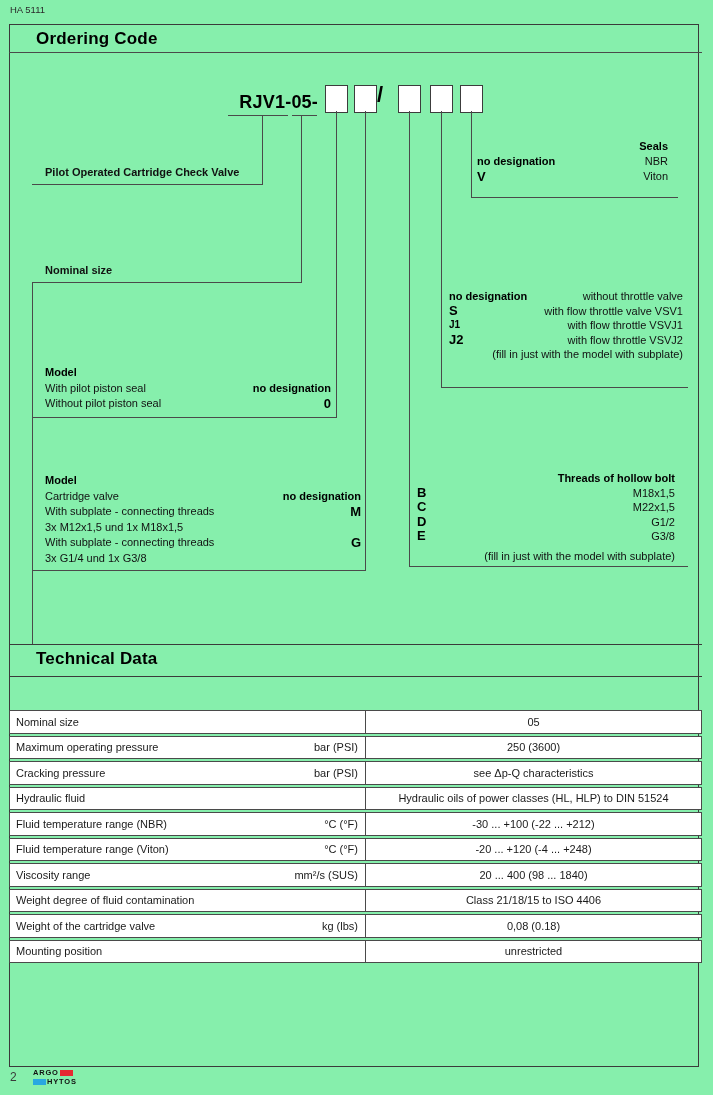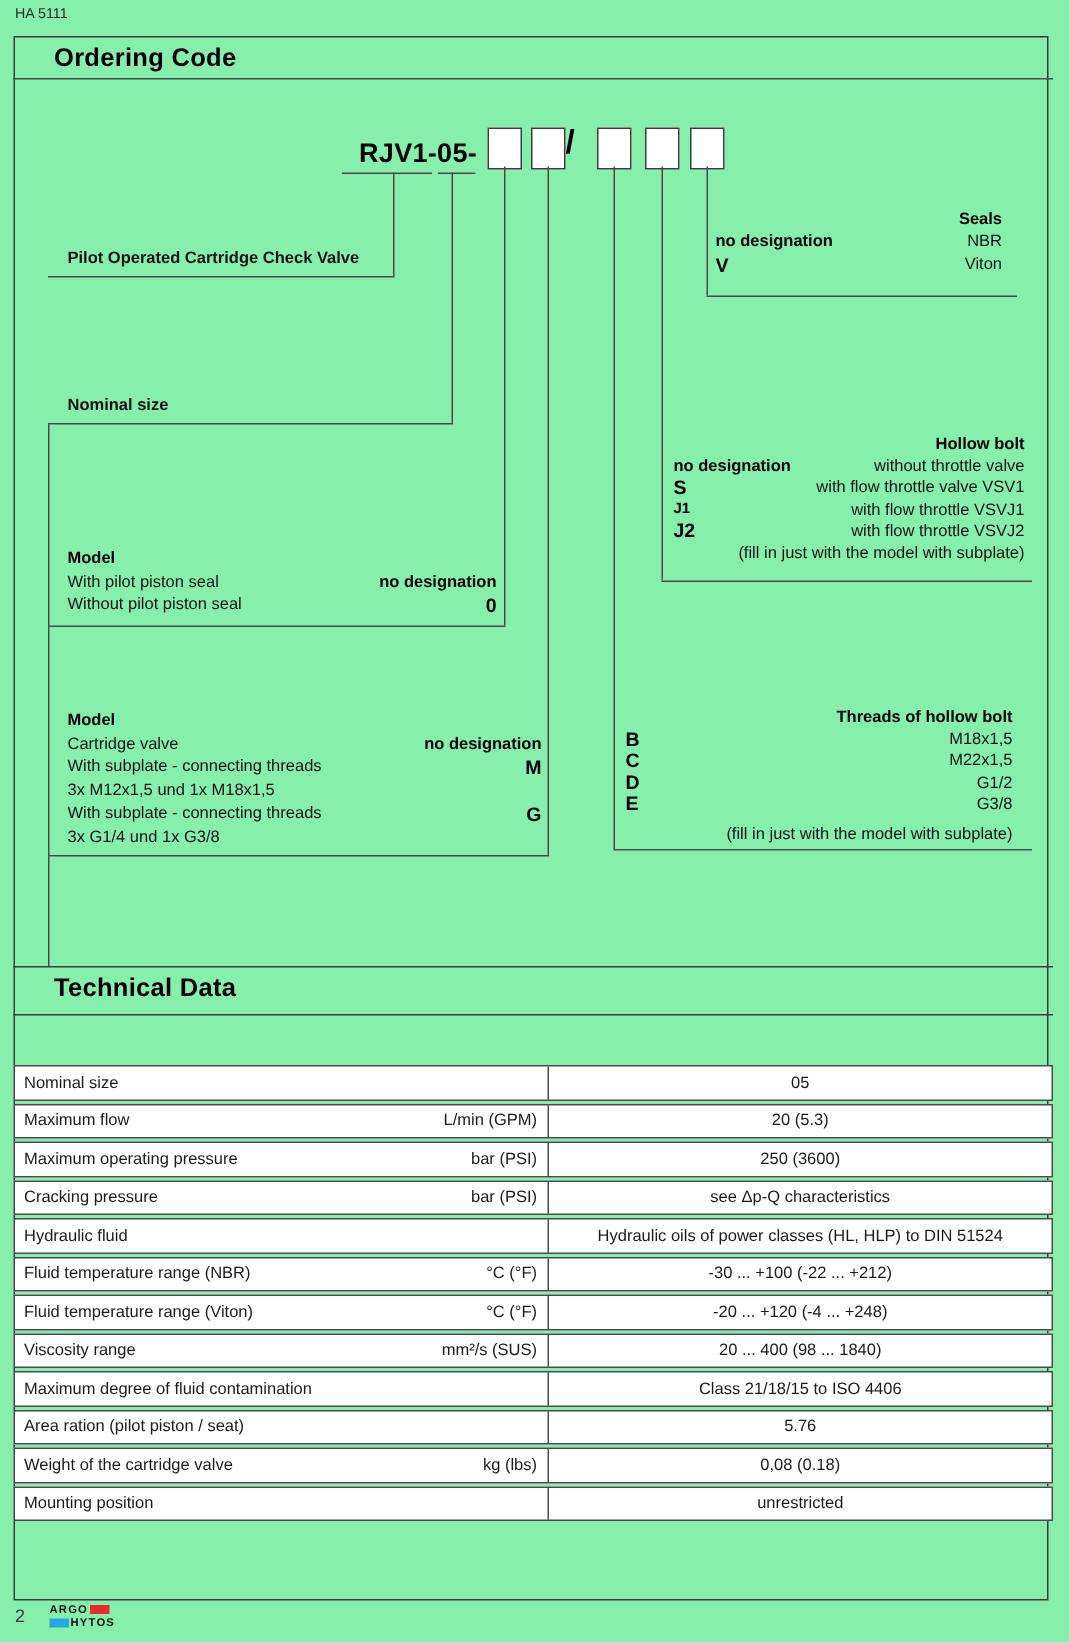--- a/index.html
+++ b/index.html
@@ -124,21 +124,20 @@
       <span class="b">no designation</span>
       <span>NBR</span>
     </div>
     <div class="ln">
       <span class="b" style="font-size:13px;">V</span>
       <span>Viton</span>
     </div>
   </div>
 
   <div class="abs blk lh146" style="left:449px;top:289px;width:234px;">
-    <span class="tr-title b" style="line-height:14.6px;">Hollow bolt</span>
     <div class="ln">
       <span class="b">no designation</span>
       <span>without throttle valve</span>
     </div>
     <div class="ln">
       <span class="b" style="font-size:13px;">S</span>
       <span>with flow throttle valve VSV1</span>
     </div>
     <div class="ln">
       <span class="b" style="font-size:10px;text-align:center;">J1</span>
@@ -178,27 +177,20 @@
   <div class="abs table">
     <div class="trow">
       <div class="tc-l">
           <span>Nominal size</span>
           <span></span>
         </div>
       <div class="tc-r">05</div>
     </div>
     <div class="trow">
       <div class="tc-l">
-          <span>Maximum flow</span>
-          <span>L/min (GPM)</span>
-        </div>
-      <div class="tc-r">20 (5.3)</div>
-    </div>
-    <div class="trow">
-      <div class="tc-l">
           <span>Maximum operating pressure</span>
           <span>bar (PSI)</span>
         </div>
       <div class="tc-r">250 (3600)</div>
     </div>
     <div class="trow">
       <div class="tc-l">
           <span>Cracking pressure</span>
           <span>bar (PSI)</span>
         </div>
@@ -227,31 +219,24 @@
     </div>
     <div class="trow">
       <div class="tc-l">
           <span>Viscosity range</span>
           <span>mm²/s (SUS)</span>
         </div>
       <div class="tc-r">20 ... 400 (98 ... 1840)</div>
     </div>
     <div class="trow">
       <div class="tc-l">
-          <span>Maximum degree of fluid contamination</span>
+          <span>Weight degree of fluid contamination</span>
           <span></span>
         </div>
       <div class="tc-r">Class 21/18/15 to ISO 4406</div>
-    </div>
-    <div class="trow">
-      <div class="tc-l">
-          <span>Area ration (pilot piston / seat)</span>
-          <span></span>
-        </div>
-      <div class="tc-r">5.76</div>
     </div>
     <div class="trow">
       <div class="tc-l">
           <span>Weight of the cartridge valve</span>
           <span>kg (lbs)</span>
         </div>
       <div class="tc-r">0,08 (0.18)</div>
     </div>
     <div class="trow">
       <div class="tc-l">

